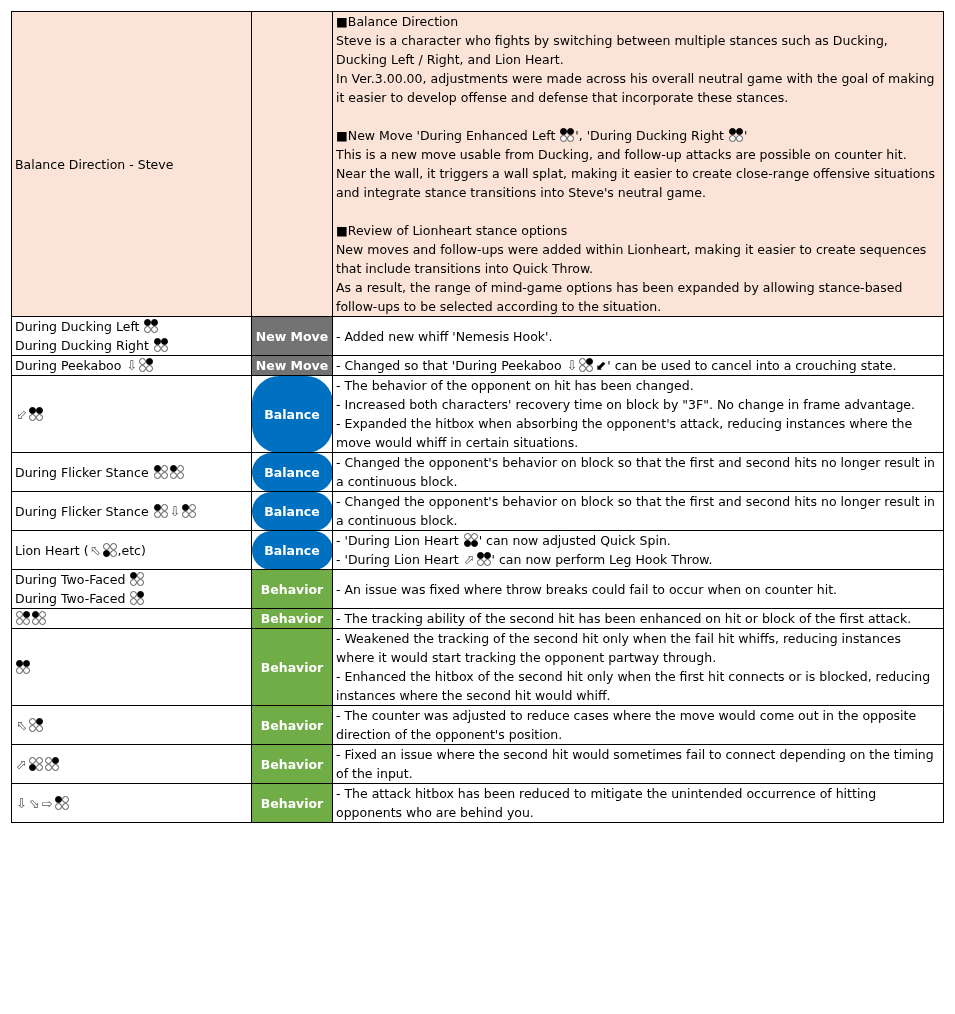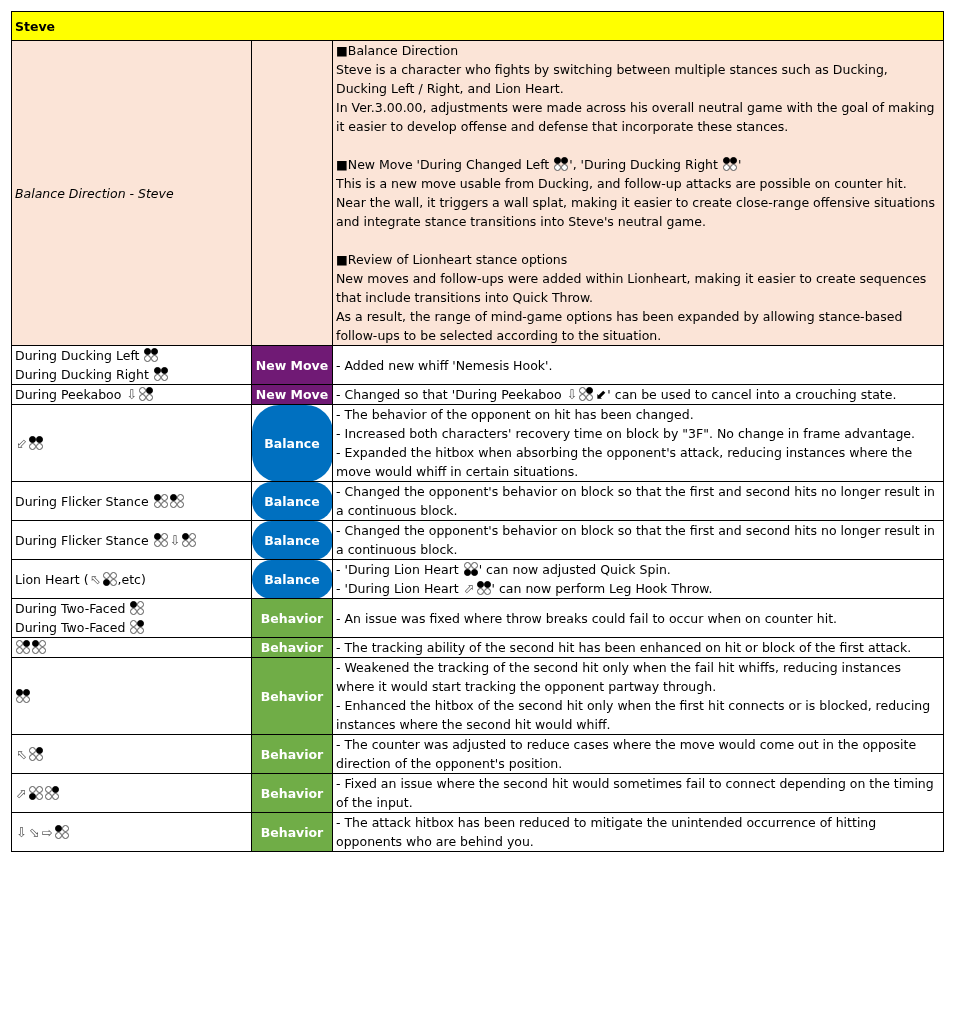--- a/index.html
+++ b/index.html
@@ -5,26 +5,26 @@
   html, body { margin: 0; padding: 0; background: #ffffff; }
   body { width: 955px; height: 1014px; position: relative; font-family: "DejaVu Sans", sans-serif; color: #000; }
   table.sheet {
     position: absolute; left: 11px; top: 11px; width: 932px;
     border-collapse: collapse; table-layout: fixed;
   }
   table.sheet td { border: 1px solid #000; padding: 0 3px; font-size: 12.5px; line-height: 19px; vertical-align: middle; }
   td.title-cell { background: #ffff00; font-weight: bold; font-size: 18px; height: 28px; padding-left: 4px; }
   col.c1 { width: 240px; } col.c2 { width: 81px; } col.c3 { width: 611px; }
   tr.intro td { background: #fbe4d7; }
-  td.intro-name { padding-left: 11px; font-style: italic; }
+  td.intro-name { padding-left: 11px; }
   td.intro-desc { padding-top: 8px; padding-bottom: 8px; }
   .para { margin: 0; }
   .gap { height: 19px; }
   td.badge { color: #fff; font-weight: bold; text-align: center; font-size: 12.5px; padding: 0; }
-  td.badge.new { background: #701a75; }
+  td.badge.new { background: #737373; }
   td.badge.balance { background: #0070c0; border-radius: 27px; }
   td.badge.behavior { background: #70ad47; }
   td.move { padding-left: 3px; }
   td.desc { padding-top: 9px; padding-bottom: 9px; }
   .btn { display: inline-block; width: 14px; height: 14px; position: relative; vertical-align: -2px; margin: 0 1px; }
   .btn i { position: absolute; width: 7px; height: 7px; border-radius: 50%; box-sizing: border-box; border: 1px solid #555; background: #fff; }
   .btn i.f { background: #000; border-color: #000; }
   .btn i.q1 { left: 0; top: 0; } .btn i.q2 { left: 7px; top: 0; }
   .btn i.q3 { left: 0; top: 7px; } .btn i.q4 { left: 7px; top: 7px; }
   .arr { display: inline-block; font-size: 13px; color: #555; margin: 0 1px; }
@@ -33,32 +33,29 @@
 </head>
 <body>
 
 <table class="sheet">
   <colgroup>
       <col class="c1">
       <col class="c2">
       <col class="c3">
     </colgroup>
   <tbody id="tbody">
-    <tr>
-      <td colspan="3" class="title-cell">Steve</td>
-    </tr>
     <tr class="intro">
       <td class="intro-name">Balance Direction - Steve</td>
       <td></td>
       <td class="intro-desc" id="intro-desc">
           <div class="para">■Balance Direction</div>
           <div class="para">Steve is a character who fights by switching between multiple stances such as Ducking, Ducking Left / Right, and Lion Heart.</div>
           <div class="para">In Ver.3.00.00, adjustments were made across his overall neutral game with the goal of making it easier to develop offense and defense that incorporate these stances.</div>
           <div class="gap"></div>
-          <div class="para"><span>■New Move 'During Changed Left </span><span class="btn"><i class="q1 f"></i><i class="q2 f"></i><i class="q3"></i><i class="q4"></i></span><span>', 'During Ducking Right </span><span class="btn"><i class="q1 f"></i><i class="q2 f"></i><i class="q3"></i><i class="q4"></i></span><span>'</span></div>
+          <div class="para"><span>■New Move 'During Enhanced Left </span><span class="btn"><i class="q1 f"></i><i class="q2 f"></i><i class="q3"></i><i class="q4"></i></span><span>', 'During Ducking Right </span><span class="btn"><i class="q1 f"></i><i class="q2 f"></i><i class="q3"></i><i class="q4"></i></span><span>'</span></div>
           <div class="para">This is a new move usable from Ducking, and follow-up attacks are possible on counter hit.</div>
           <div class="para">Near the wall, it triggers a wall splat, making it easier to create close-range offensive situations and integrate stance transitions into Steve's neutral game.</div>
           <div class="gap"></div>
           <div class="para">■Review of Lionheart stance options</div>
           <div class="para">New moves and follow-ups were added within Lionheart, making it easier to create sequences that include transitions into Quick Throw.</div>
           <div class="para">As a result, the range of mind-game options has been expanded by allowing stance-based follow-ups to be selected according to the situation.</div>
         </td>
     </tr>
   <tr>
         <td class="move">

